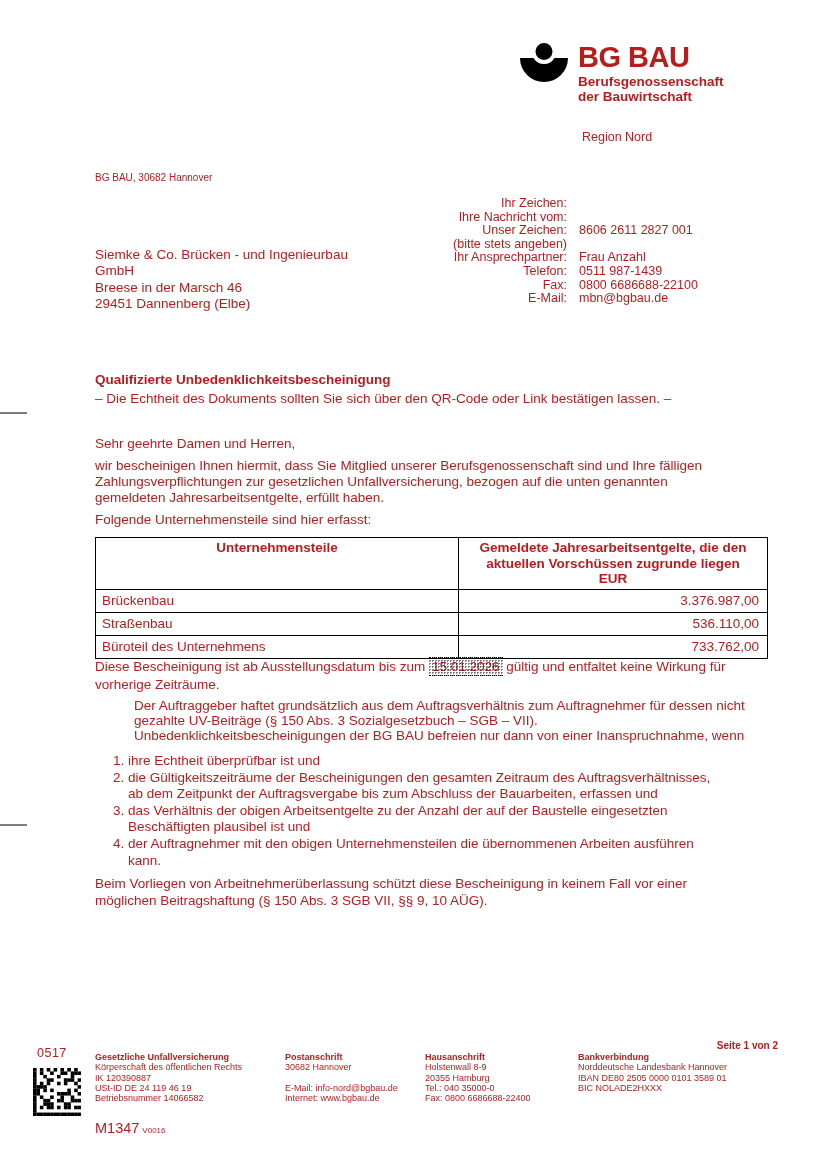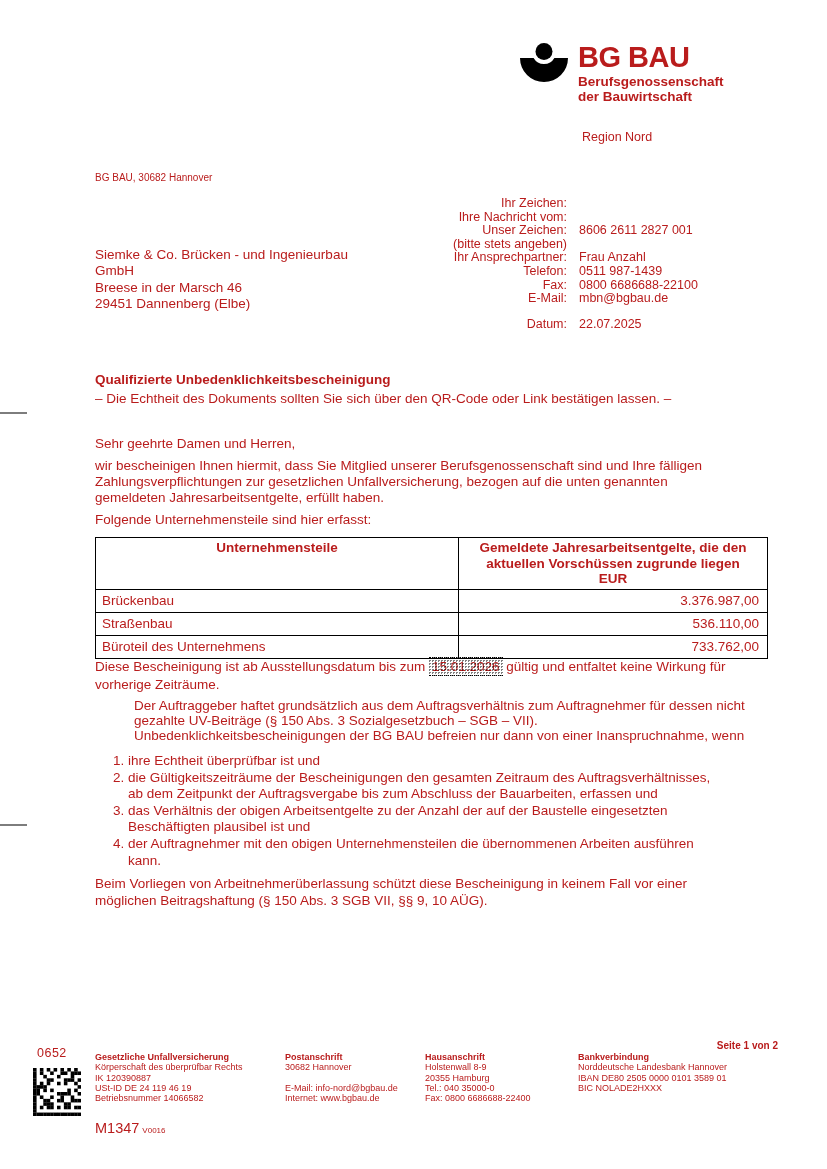--- a/index.html
+++ b/index.html
@@ -136,24 +136,20 @@
       <div class="info-label">Telefon:</div>
       <div class="info-value">0511 987-1439</div>
     </div>
     <div class="info-row">
       <div class="info-label">Fax:</div>
       <div class="info-value">0800 6686688-22100</div>
     </div>
     <div class="info-row">
       <div class="info-label">E-Mail:</div>
       <div class="info-value">mbn@bgbau.de</div>
-    </div>
-    <div class="info-row date-row">
-      <div class="info-label">Datum:</div>
-      <div class="info-value">22.07.2025</div>
     </div>
   </div>
 
   <div class="abs fold-mark fold-1"></div>
   <div class="abs fold-mark fold-2"></div>
 
   <div class="abs body-block title-block">
     <div class="doc-title">Qualifizierte Unbedenklichkeitsbescheinigung</div>
     <div>– Die Echtheit des Dokuments sollten Sie sich über den QR-Code oder Link bestätigen lassen. –</div>
   </div>
@@ -208,21 +204,21 @@
       <li>der Auftragnehmer mit den obigen Unternehmensteilen die übernommenen Arbeiten ausführen
 kann.</li>
     </ol>
   </div>
 
   <div class="abs body-block para4 pre">Beim Vorliegen von Arbeitnehmerüberlassung schützt diese Bescheinigung in keinem Fall vor einer
 möglichen Beitragshaftung (§ 150 Abs. 3 SGB VII, §§ 9, 10 AÜG).</div>
 
   <div class="abs page-indicator">Seite 1 von 2</div>
 
-  <div class="abs barcode-num">0652</div>
+  <div class="abs barcode-num">0517</div>
   <div class="abs barcode">
     <svg id="dm-svg" viewBox="0 0 48 48" width="48" height="48">
         <rect x="0.00" y="0.00" width="3.58" height="3.58" fill="#000"></rect>
         <rect x="6.86" y="0.00" width="3.58" height="3.58" fill="#000"></rect>
         <rect x="13.71" y="0.00" width="3.58" height="3.58" fill="#000"></rect>
         <rect x="20.57" y="0.00" width="3.58" height="3.58" fill="#000"></rect>
         <rect x="27.43" y="0.00" width="3.58" height="3.58" fill="#000"></rect>
         <rect x="34.29" y="0.00" width="3.58" height="3.58" fill="#000"></rect>
         <rect x="41.14" y="0.00" width="3.58" height="3.58" fill="#000"></rect>
         <rect x="0.00" y="3.43" width="3.58" height="3.58" fill="#000"></rect>
@@ -309,21 +305,21 @@
         <rect x="30.86" y="44.57" width="3.58" height="3.58" fill="#000"></rect>
         <rect x="34.29" y="44.57" width="3.58" height="3.58" fill="#000"></rect>
         <rect x="37.71" y="44.57" width="3.58" height="3.58" fill="#000"></rect>
         <rect x="41.14" y="44.57" width="3.58" height="3.58" fill="#000"></rect>
         <rect x="44.57" y="44.57" width="3.58" height="3.58" fill="#000"></rect>
       </svg>
   </div>
 
   <div class="abs fcol fcol-1">
     <div class="ftitle">Gesetzliche Unfallversicherung</div>
-    <div class="fline">Körperschaft des überprüfbar Rechts</div>
+    <div class="fline">Körperschaft des öffentlichen Rechts</div>
     <div class="fline">IK 120390887</div>
     <div class="fline">USt-ID DE 24 119 46 19</div>
     <div class="fline">Betriebsnummer 14066582</div>
   </div>
   <div class="abs fcol fcol-2">
     <div class="ftitle">Postanschrift</div>
     <div class="fline">30682 Hannover</div>
     <div class="fline"></div>
     <div class="fline">E-Mail: info-nord@bgbau.de</div>
     <div class="fline">Internet: www.bgbau.de</div>

